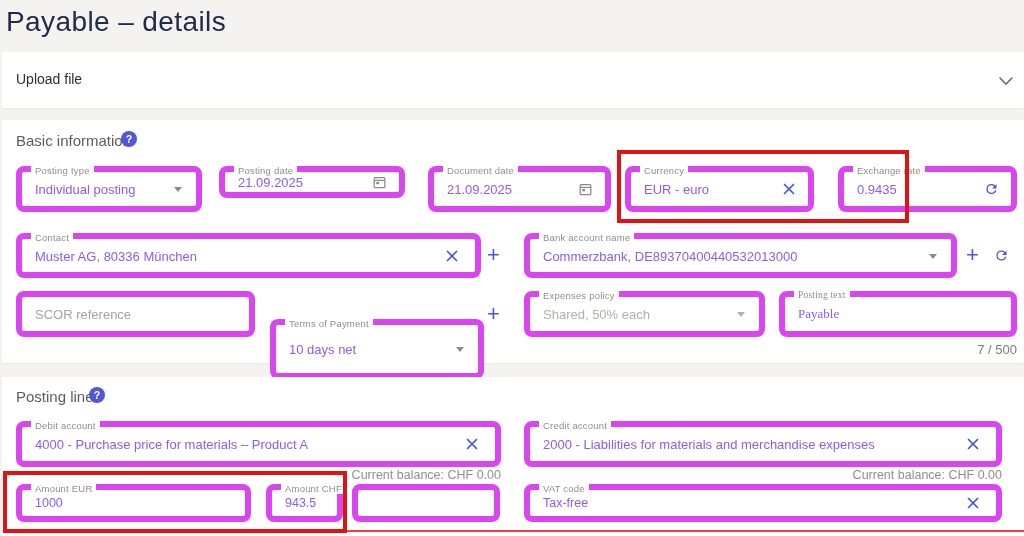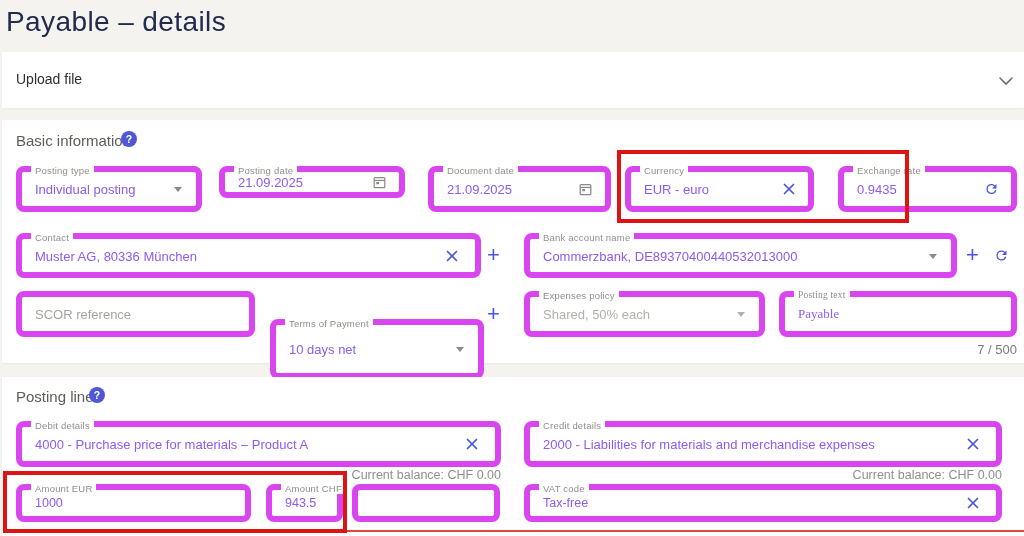--- a/index.html
+++ b/index.html
@@ -231,32 +231,32 @@
       <span class="fvalue">Payable</span>
     </div>
     <div class="counter" style="left:777px; top:222px; width:238px;">7 / 500</div>
   </div>
 
   <div class="card card-posting">
     <div class="section-head" style="top:11px;">Posting line</div>
     <div class="help-icon" style="left:87px; top:10px;">?</div>
 
     <div class="field" style="left:14px; top:44px; width:485px; height:46px;">
-      <span class="flabel">Debit details</span>
+      <span class="flabel">Debit account</span>
       <span class="fvalue">4000 - Purchase price for materials – Product A</span>
       <span class="icon-right" style="right:16px;">
         <svg width="14" height="14" viewBox="0 0 14 14" stroke="#4a55e1" stroke-width="1.7" stroke-linecap="round">
           <line x1="2.5" y1="2.5" x2="11.5" y2="11.5"></line>
             <line x1="11.5" y1="2.5" x2="2.5" y2="11.5"></line>
         </svg>
       </span>
     </div>
 
     <div class="field" style="left:522px; top:44px; width:478px; height:46px;">
-      <span class="flabel">Credit details</span>
+      <span class="flabel">Credit account</span>
       <span class="fvalue">2000 - Liabilities for materials and merchandise expenses</span>
       <span class="icon-right" style="right:16px;">
         <svg width="14" height="14" viewBox="0 0 14 14" stroke="#4a55e1" stroke-width="1.7" stroke-linecap="round">
           <line x1="2.5" y1="2.5" x2="11.5" y2="11.5"></line>
             <line x1="11.5" y1="2.5" x2="2.5" y2="11.5"></line>
         </svg>
       </span>
     </div>
 
     <div class="balance" style="left:14px; top:91px; width:485px;">Current balance: CHF 0.00</div>

